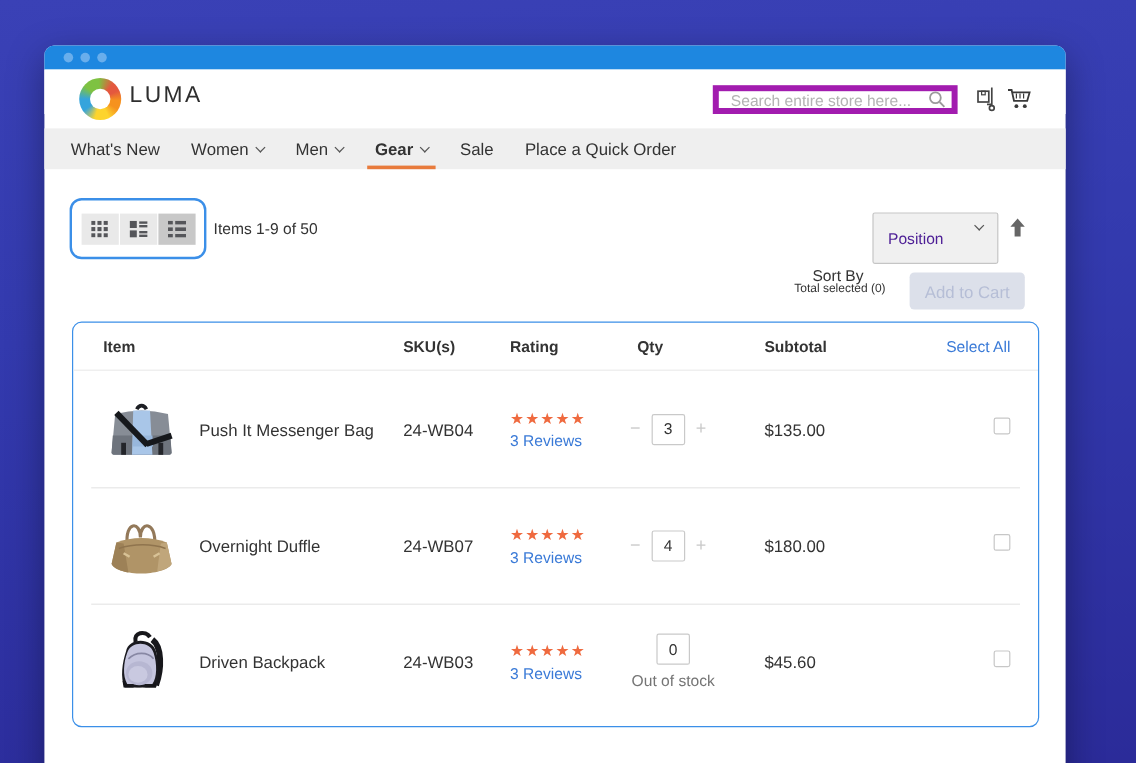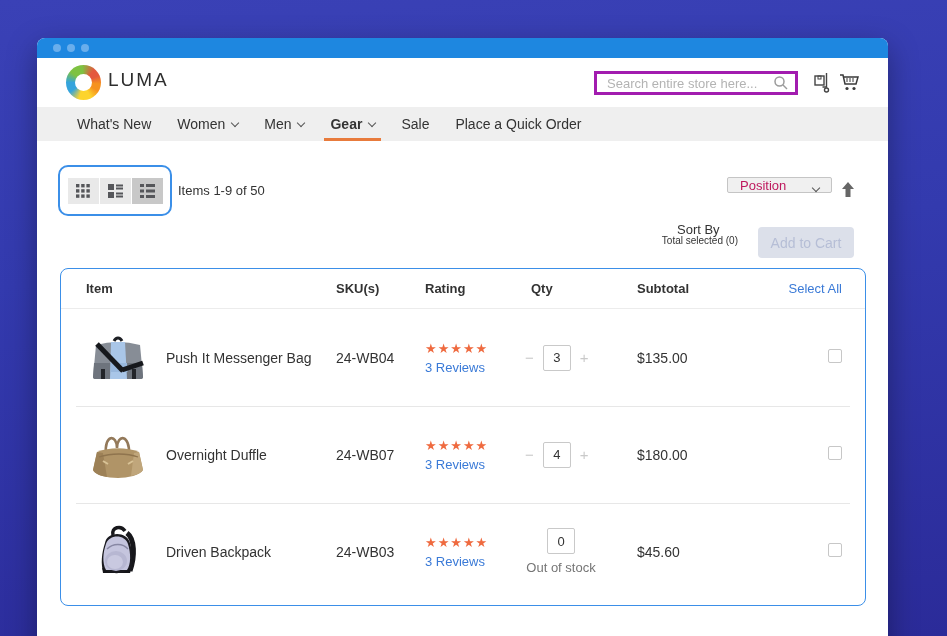--- a/index.html
+++ b/index.html
@@ -19,44 +19,44 @@
   .dot { position:absolute; top:6px; width:8px; height:8px; border-radius:50%; background:#69aeec; }
   .dot1{ left:16px; } .dot2{ left:30px; } .dot3{ left:44px; }
 
   .siteheader { position:absolute; left:0; top:20px; width:100%; height:37px; background:#fff; }
   .logo { position:absolute; left:29px; top:7px; width:35px; height:35px; border-radius:50%;
     background: conic-gradient(from -40deg, #7ec242 0deg 35deg, #e4583e 80deg 105deg, #f6921e 135deg 160deg, #fdd42d 195deg 235deg, #35a4dc 275deg 310deg, #7ec242 350deg 360deg); }
   .logo::after { content:""; position:absolute; left:9px; top:9px; width:17px; height:17px; border-radius:50%; background:#fff; }
   .brand { position:absolute; left:71px; top:11px; font-size:19px; letter-spacing:2px; color:#2e2e2e; font-weight:400; }
 
   .search { position:absolute; left:557px; top:13px; width:204px; height:24px;
-    border:3px solid #a21caf; background:#fff; font-size:13px; color:#999; padding:0 28px 0 10px;
+    border:5px solid #a21caf; background:#fff; font-size:13px; color:#999; padding:0 28px 0 10px;
     font-family:"Liberation Sans",sans-serif; }
   .search::placeholder { color:#b3b3b3; }
   .search-icon { position:absolute; left:736px; top:17px; }
   .hdr-icon { position:absolute; top:14px; }
   .qo-icon { left:776px; }
   .cart-icon { left:802px; }
 
-  .nav { position:absolute; left:0; top:69px; width:100%; height:34px; background:#efefef; display:flex; align-items:stretch; padding-left:28px; }
+  .nav { position:absolute; left:0; top:69px; width:100%; height:34px; background:#efefef; display:flex; align-items:stretch; padding-left:10px; }
   .nav-item { display:flex; align-items:center; font-size:14px; color:#333; padding:0 12px; position:relative; margin-right:2px; }
   .nav-item.active { font-weight:bold; }
   .nav-item.active::after { content:""; position:absolute; left:6px; right:6px; bottom:0; height:3px; background:#e87b3c; }
   .chev { display:inline-block; width:6px; height:6px; border-right:1.5px solid #555; border-bottom:1.5px solid #555; transform:rotate(45deg); margin-left:7px; margin-top:-3px; }
 
   
   .switcher { position:absolute; left:21px; top:127px; width:114px; height:51px;
     border:2px solid #3b8fe8; border-radius:10px; display:flex; align-items:center; justify-content:center; gap:1px; background:#fff; }
   .sw-btn { width:31px; height:26px; background:#e9e9e9; display:flex; align-items:center; justify-content:center; }
   .sw-btn.active { background:#c8c8c8; }
   .items-count { position:absolute; left:141px; top:145px; font-size:13px; color:#333; }
 
   .sortby-label { position:absolute; left:640px; top:145px; font-size:13px; color:#333;margin-top:39px; }
-  .sort-select { position:absolute; left:690px; top:139px; width:105px; height:16px;
-    background:#f0f0f0; border:1px solid #c5c5c5; border-radius:2px; font-size:13px; color:#be185d;
+  .sort-select { position:absolute; left:690px; top:139px; width:105px; height:43px;
+    background:#f0f0f0; border:1px solid #c5c5c5; border-radius:2px; font-size:13px; color:#4c1d95;
     display:flex; align-items:center; padding-left:12px; }
   .sort-select .chev { position:absolute; right:12px; top:10px; }
   .sort-dir { position:absolute; left:803px; top:143px; }
 
   .total-selected { position:absolute; left:0; top:197px; width:701px; text-align:right; font-size:10px; color:#333; }
   .addtocart { position:absolute; left:721px; top:189px; width:96px; height:31px;
     background:#dce0ea; color:#b6bed6; border:none; border-radius:4px; font-size:14px;
     font-family:"Liberation Sans",sans-serif; }
 
   

